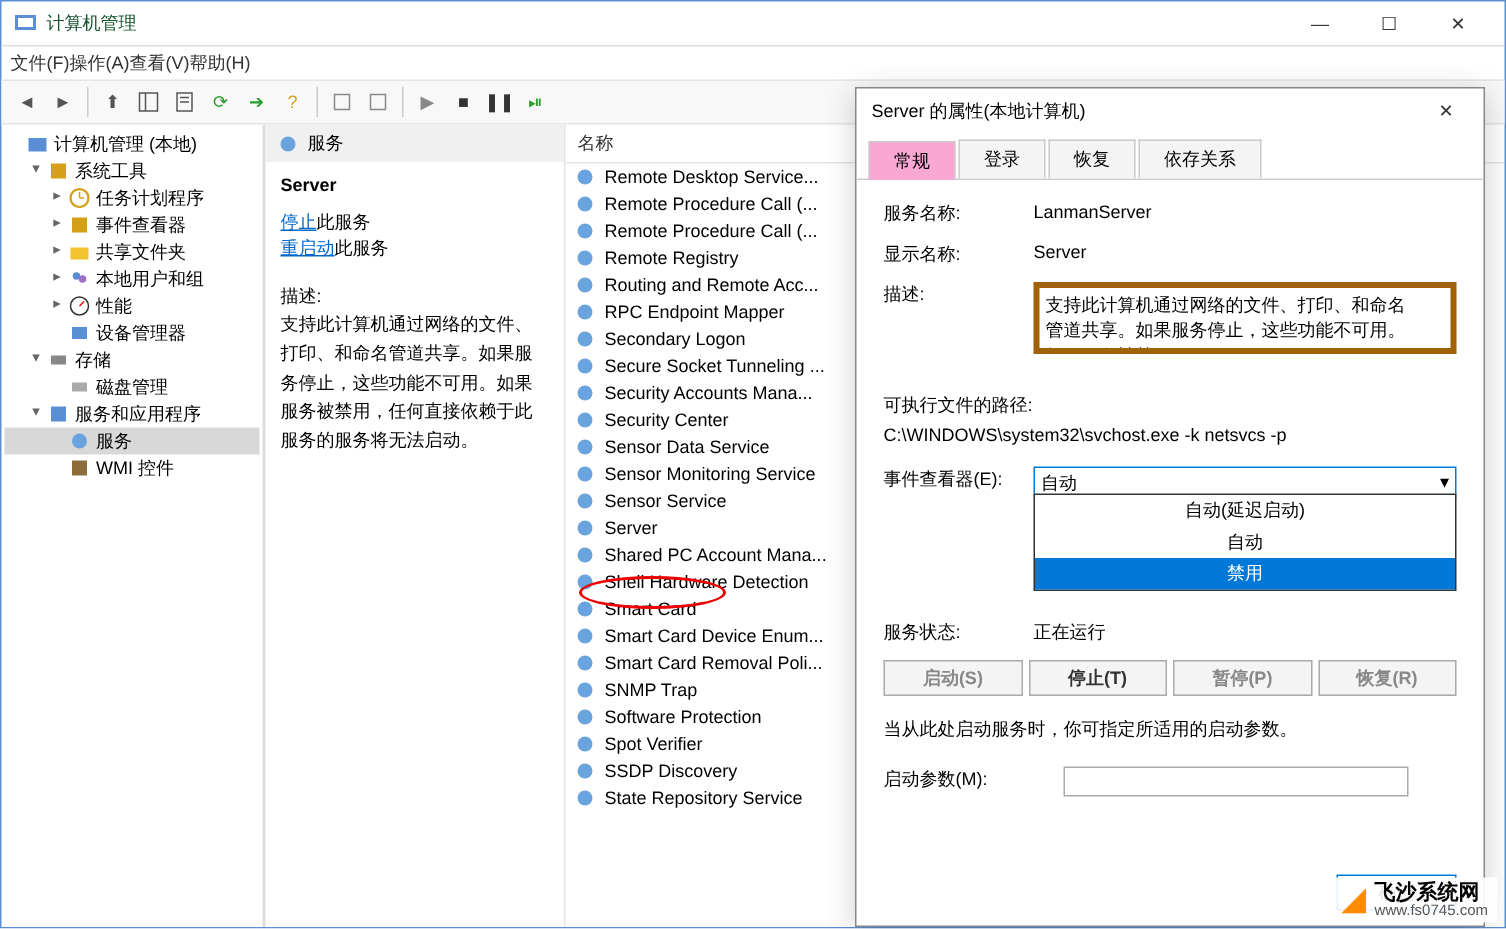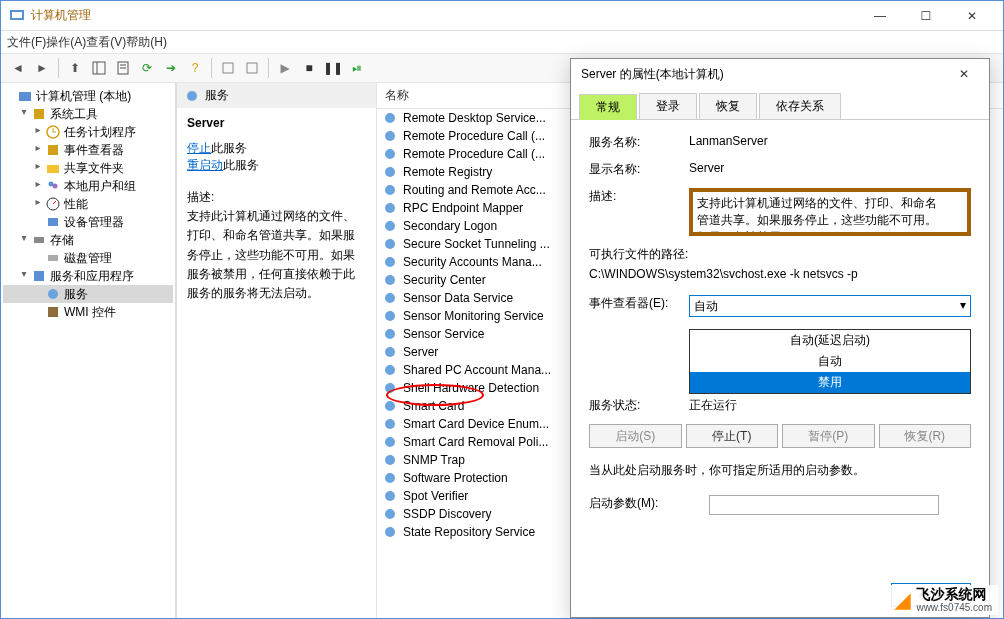--- a/index.html
+++ b/index.html
@@ -1,20 +1,20 @@
 <!DOCTYPE html>
 <html><head>
 <meta charset="utf-8">
 <style>
 * { box-sizing: border-box; font-family: "Microsoft YaHei", "Segoe UI", sans-serif; font-size: 12px; }
 body { margin: 0; padding: 0; background: #fff; width: 1004px; height: 619px; overflow: hidden; position: relative; }
 .window { border: 1px solid #5a8fd6; width: 1004px; height: 619px; display: flex; flex-direction: column; }
 .titlebar { height: 30px; display: flex; align-items: center; padding: 0 8px; border-bottom: 1px solid #ddd; }
 .titlebar .icon { width: 16px; height: 16px; margin-right: 6px; }
-.titlebar .title { flex: 1; color: #a16207; }
+.titlebar .title { flex: 1; color: #14532d; }
 .titlebar .winbtns { display: flex; }
 .titlebar .winbtn { width: 46px; height: 30px; display: flex; align-items: center; justify-content: center; color: #333; }
 .menubar { height: 22px; display: flex; align-items: center; padding: 0 6px; color: #333; }
 .toolbar { height: 30px; display: flex; align-items: center; padding: 0 6px; gap: 2px; border-top: 1px solid #e5e5e5; border-bottom: 1px solid #e5e5e5; background: #f8f8f8; }
 .tbbtn { width: 22px; height: 22px; display: flex; align-items: center; justify-content: center; color: #555; border: 1px solid transparent; }
 .tbsep { width: 1px; height: 20px; background: #ccc; margin: 0 3px; }
 .content { flex: 1; display: flex; overflow: hidden; }
 .tree { width: 175px; border-right: 1px solid #ddd; padding: 4px 2px; overflow: hidden; }
 .tree-item { display: flex; height: 18px; padding: 1px 0; white-space: nowrap; }
 .tree-exp { width: 14px; text-align: center; color: #666; font-size: 10px; }
@@ -31,31 +31,31 @@
 .svc-list { flex: 1; overflow: hidden; }
 .svc-list-header { padding: 4px 8px; border-bottom: 1px solid #e5e5e5; color: #333; }
 .svc-row { display: flex; align-items: center; height: 18px; padding: 0 6px; }
 .svc-row .gicon { width: 16px; height: 16px; margin-right: 4px; display:inline-flex; align-items:center; }
 
 .dialog { position: absolute; left: 570px; top: 58px; width: 420px; height: 560px; background: #fff; border: 1px solid #888; box-shadow: 0 4px 20px rgba(0,0,0,0.2); z-index: 10; display: flex; flex-direction: column; }
 .dlg-title { height: 30px; display: flex; align-items: center; padding: 14px 10px; font-size: 12px; }
 .dlg-title .close { width: 30px; text-align: center; color: #333; }
 .dlg-tabs { display: flex; padding: 4px 8px 0 8px; border-bottom: 1px solid #ccc; }
 .dlg-tab { padding: 4px 16px; border: 1px solid #ccc; border-bottom: none; margin-right: 2px; background: #f4f4f4; }
-.dlg-tab.active { background: #bef264; position: relative; top: 1px; }
+.dlg-tab.active { background: #f9a8d4; position: relative; top: 1px; }
 .dlg-body { flex: 1; padding: 14px 18px; }
 .dlg-row { display: flex; margin-bottom: 10px; align-items: flex-start; }
 .dlg-label { width: 100px; }
 .dlg-val { flex: 1; }
 .dlg-textarea { width: 100%; height: 48px; border: 4px solid #a16207; padding: 3px 22px 3px 4px; font-size: 12px; line-height: 1.4; overflow: hidden; resize: none; position: relative; }
 .dlg-select { flex: 1; height: 22px; border: 1px solid #0078d7; padding: 2px 4px; background: #fff; position: relative; }
 .dlg-dropdown { position: absolute; left: 118px; right: 18px; top: 270px; border: 1px solid #333; background: #fff; z-index: 20; }
 .dlg-opt { padding: 2px 6px; text-align: center; }
 .dlg-opt.sel { background: #0078d7; color: #fff; }
-.dlg-btns { display: flex; gap: 4px; margin: 6px 0 14px 0; }
+.dlg-btns { display: flex; gap: 4px; margin: 6px 0 14px 0; font-weight: bold; }
 .dlg-btn { flex: 1; height: 24px; border: 1px solid #aaa; background: #f4f4f4; text-align: center; line-height: 22px; color: #888; }
 .dlg-input { width: 230px; height: 20px; border: 1px solid #aaa; }
 .dlg-footer { padding: 10px 18px; display: flex; justify-content: flex-end; gap: 10px; }
 .dlg-footer .btn { width: 80px; height: 24px; border: 1px solid #0078d7; text-align: center; line-height: 22px; }
 .ellipse { position: absolute; border: 2px solid #e00; border-radius: 50%; pointer-events: none; }
 
 .watermark { position: absolute; right: 6px; bottom: 4px; z-index: 50; display: flex; align-items: center; gap: 6px; background: rgba(255,255,255,0.9); padding: 2px 6px; }
 .watermark .logo { font-size: 20px; color: #ff8c00; font-weight: bold; }
 .watermark .txt { line-height: 1.1; }
 .watermark .big { font-size: 14px; font-weight: bold; }
@@ -488,21 +488,21 @@
     <div class="dlg-row">
       <div class="dlg-label">显示名称:</div>
       <div class="dlg-val">Server</div>
     </div>
     <div class="dlg-row">
       <div class="dlg-label">描述:</div>
       <div class="dlg-val">
           <div class="dlg-textarea">支持此计算机通过网络的文件、打印、和命名管道共享。如果服务停止，这些功能不可用。如果服务被禁用，</div>
         </div>
     </div>
-    <div style="margin:10px 0 4px 0">可执行文件的路径:</div>
+    <div style="margin:26px 0 4px 0">可执行文件的路径:</div>
     <div style="margin-bottom:14px">C:\WINDOWS\system32\svchost.exe -k netsvcs -p</div>
     <div class="dlg-row" style="position:relative">
       <div class="dlg-label">事件查看器(E):</div>
       <div class="dlg-select">
         <span>自动</span>
         <span style="position:absolute; right:4px; top:2px">▾</span>
       </div>
     </div>
     <div class="dlg-dropdown">
       <div class="dlg-opt">自动(延迟启动)</div>

